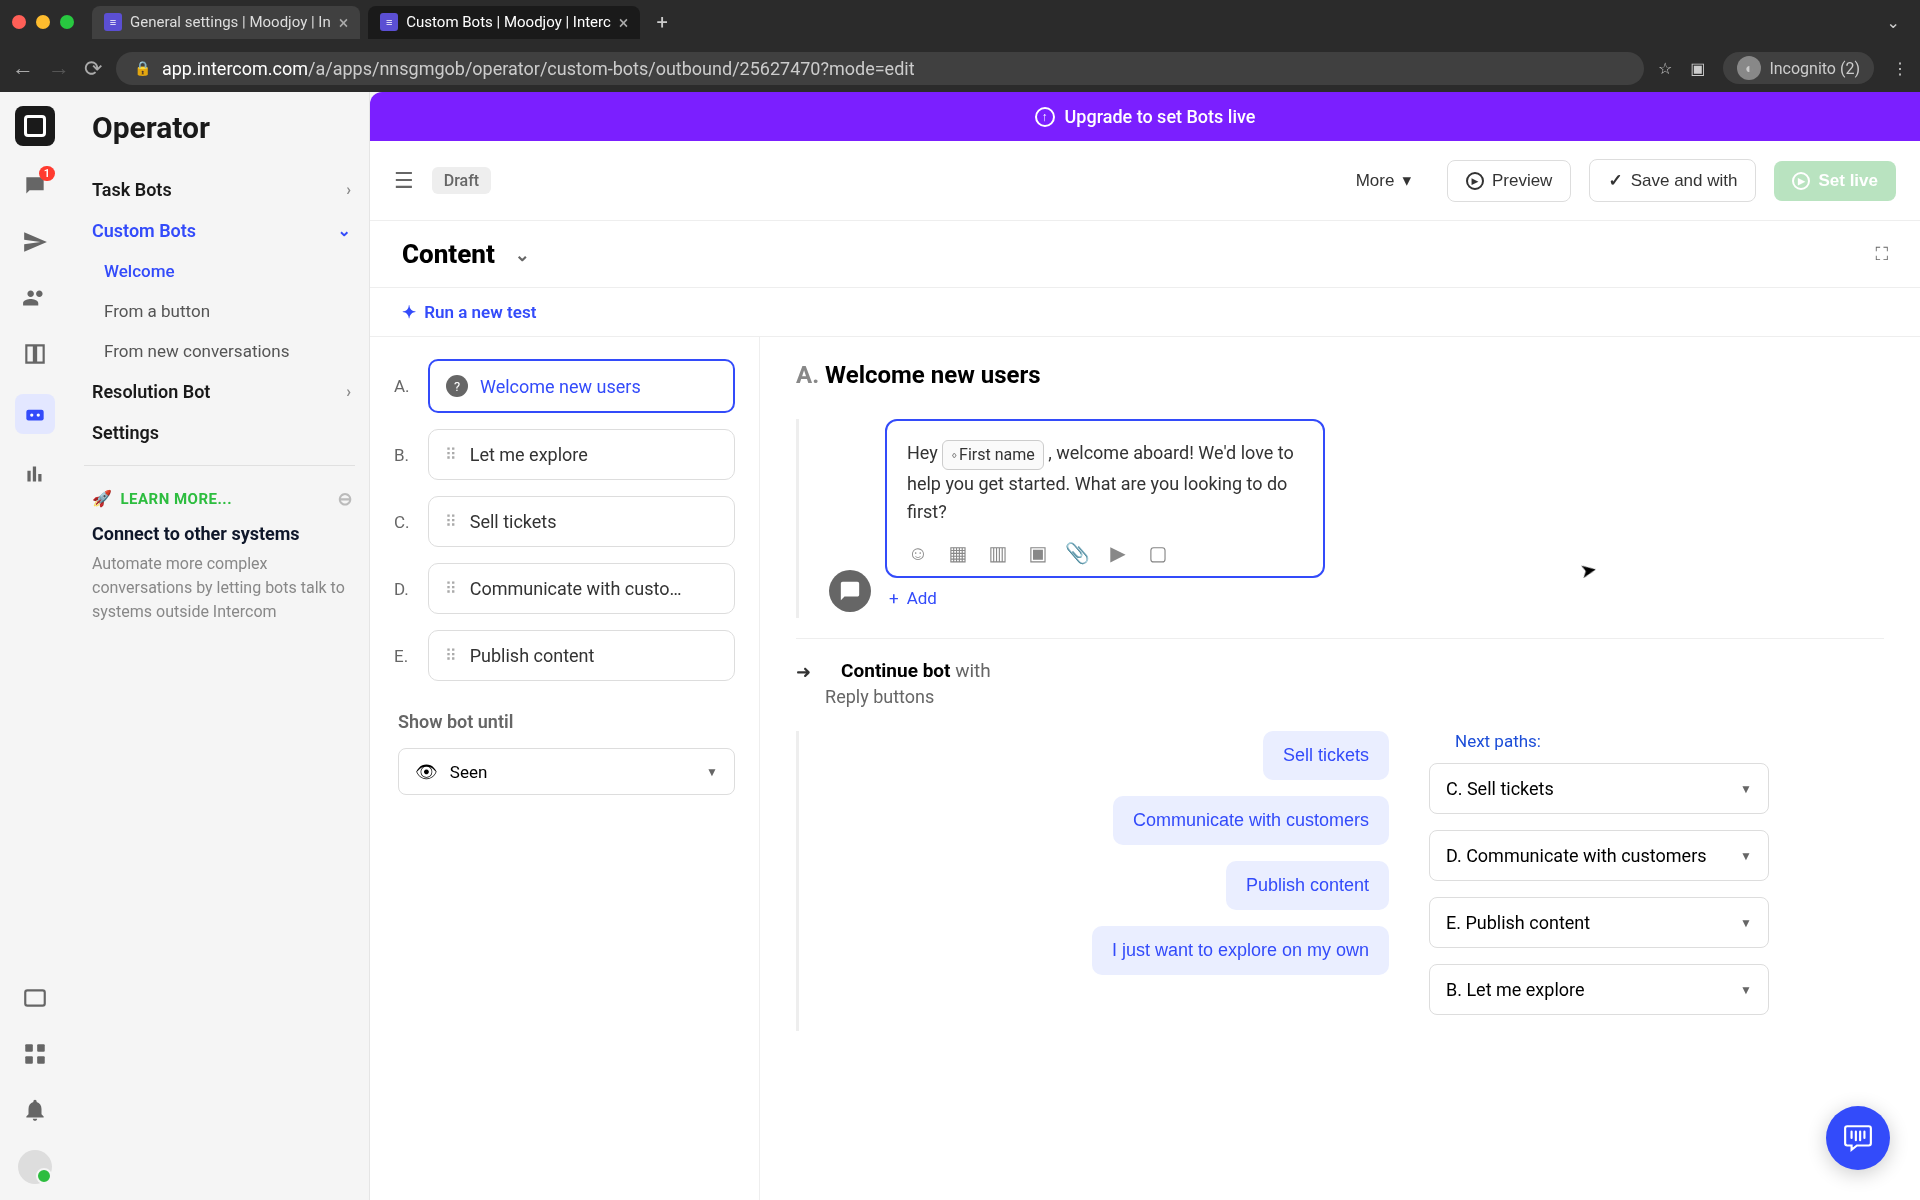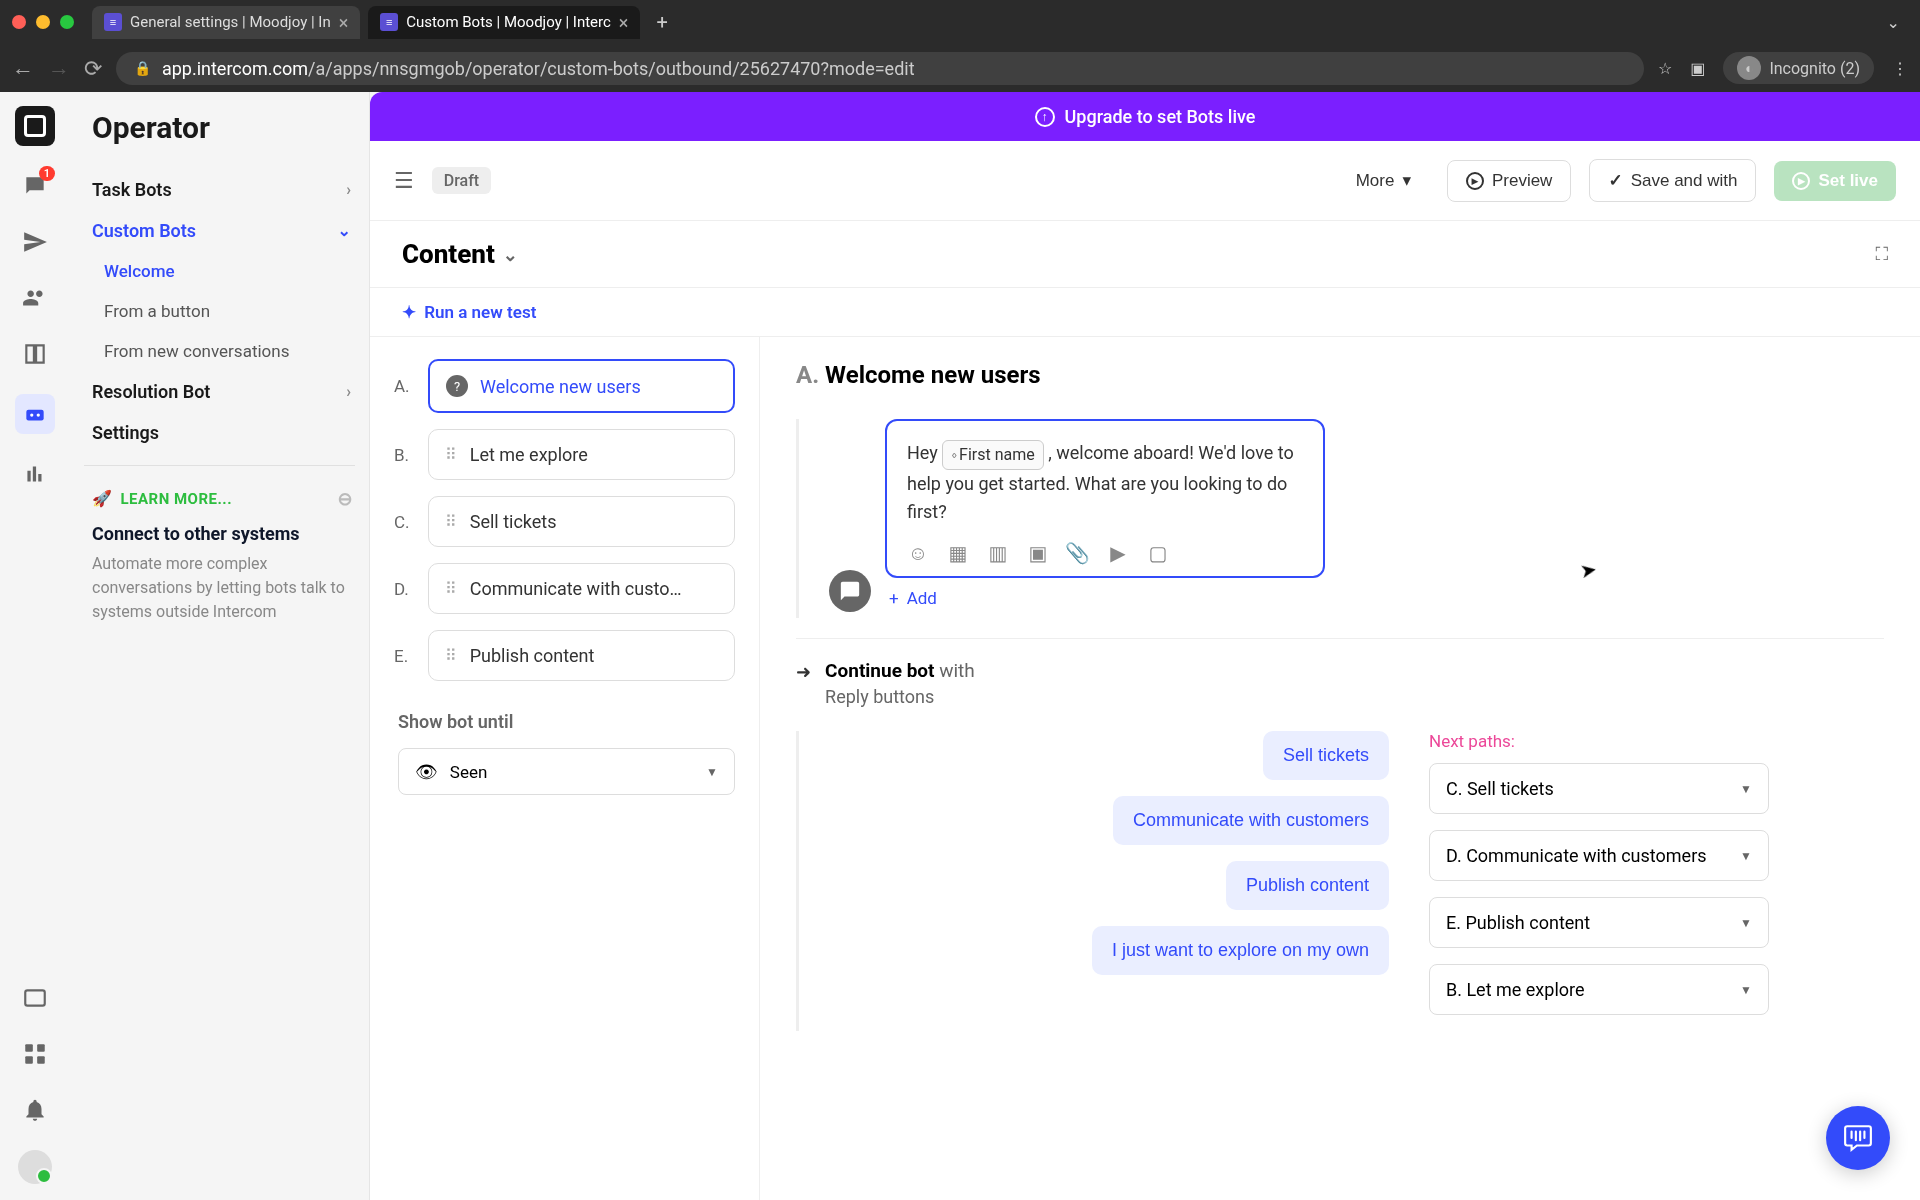--- a/index.html
+++ b/index.html
@@ -76,21 +76,21 @@
 .draft-badge { background: #eee; color: #666; padding: 4px 12px; border-radius: 6px; font-size: 16px; font-weight: 500; }
 .header-spacer { flex: 1; }
 .hdr-btn { display: flex; align-items: center; gap: 8px; background: #fff; border: 1px solid #ddd; padding: 10px 18px; border-radius: 8px; font-size: 17px; font-weight: 500; cursor: pointer; color: #333; }
 .hdr-btn.more { border:none; background:transparent;}
 .hdr-btn.setlive { background: #9cd8a6; color: #fff; border: none; font-weight: 600; opacity: 0.7; }
 .hdr-btn .chk { color: #333; font-weight: bold; }
 .hdr-btn .play-circle { width:18px; height:18px; border:2px solid #333; border-radius:50%; display:inline-flex; align-items:center; justify-content:center; font-size:9px;}
 
 .content-area { flex: 1; display: flex; flex-direction: column; overflow: hidden; }
 .section-hdr { padding: 18px 32px; border-bottom: 1px solid #eee; display:flex; align-items:center; justify-content:space-between;}
-.section-title { font-size: 26px; font-weight: 800; display: flex; align-items: center; gap: 8px; }
+.section-title { font-size: 26px; font-weight: 800; display: flex; align-items: center; gap: 20px; }
 .section-chevron { font-size: 18px; color: #666; }
 .expand-icon { color:#666; font-size:18px;}
 
 .run-test-row { padding: 14px 32px; border-bottom: 1px solid #eee; }
 .run-test-link { color: #334bfa; font-weight: 600; font-size: 17px; display: flex; align-items: center; gap: 8px; cursor: pointer; }
 
 .editor-row { flex: 1; display: flex; overflow: hidden; }
 
 
 .path-panel { width: 390px; border-right: 1px solid #eee; padding: 22px 24px; display: flex; flex-direction: column; gap: 16px; }
@@ -121,29 +121,29 @@
 .msg-text { font-size: 18px; line-height: 1.55; color: #333; margin-bottom: 16px; }
 .var-chip { display: inline-flex; align-items: center; gap: 4px; border: 1px solid #ccc; border-radius: 6px; padding: 2px 8px; font-size: 16px; background: #fafafa; }
 .var-arrows { font-size: 13px; color: #888; letter-spacing:-2px;}
 .msg-tools { display: flex; gap: 18px; color: #888; font-size: 20px; }
 .tool-ic { cursor: pointer; width:22px; height:22px; display:inline-flex; align-items:center; justify-content:center;}
 .add-link { color: #334bfa; font-size: 17px; padding: 10px 4px; cursor: pointer; display:flex; gap:8px;}
 
 .continue-block { display: flex; align-items: flex-start; gap: 14px; padding-top: 20px; border-top: 1px solid #eee; margin-top: 20px; }
 .continue-arrow { font-size: 18px; color: #333; margin-top:2px;}
 .continue-text { font-size: 19px; }
-.continue-text .strong { font-weight: 700; }
+.continue-text .strong { font-weight: 700; margin-left: 16px; }
 .continue-text .light { color: #666; }
 .continue-sub { color: #666; font-size: 18px; margin-top: 4px; }
 
 .reply-section { display: flex; gap: 40px; margin-top: 24px; border-left: 3px solid #eee; padding-left: 30px;}
 .reply-buttons { flex: 1; display: flex; flex-direction: column; align-items: flex-end; gap: 16px; max-width: 560px;}
 .reply-btn { background: #eaeeff; color: #334bfa; border: none; border-radius: 10px; padding: 14px 20px; font-size: 18px; font-weight: 500; cursor: pointer; }
 .next-paths { width: 340px; }
-.next-paths-label { color: #ec4899; font-size: 17px; margin-bottom: 12px; }
+.next-paths-label { color: #1d4ed8; font-size: 17px; margin-bottom: 12px; margin-left: 26px; }
 .next-path-sel { display: flex; align-items: center; justify-content: space-between; border: 1px solid #ddd; border-radius: 8px; padding: 14px 16px; font-size: 18px; margin-bottom: 16px; cursor: pointer; white-space:nowrap; overflow:hidden;}
 .next-path-sel .caret { color: #666; font-size:12px; margin-left:8px;}
 
 
 .launcher { position: fixed; bottom: 30px; right: 30px; width: 64px; height: 64px; background: #334bfa; border-radius: 50%; display: flex; align-items: center; justify-content: center; cursor: pointer; box-shadow: 0 4px 20px rgba(0,0,0,0.2);}
 .launcher svg { width: 30px; height: 30px; fill: #fff; }
 
 
 .fake-cursor { position: fixed; top: 558px; left: 1580px; font-size: 20px; color: #000; pointer-events: none; transform: rotate(-10deg);}
 </style>

